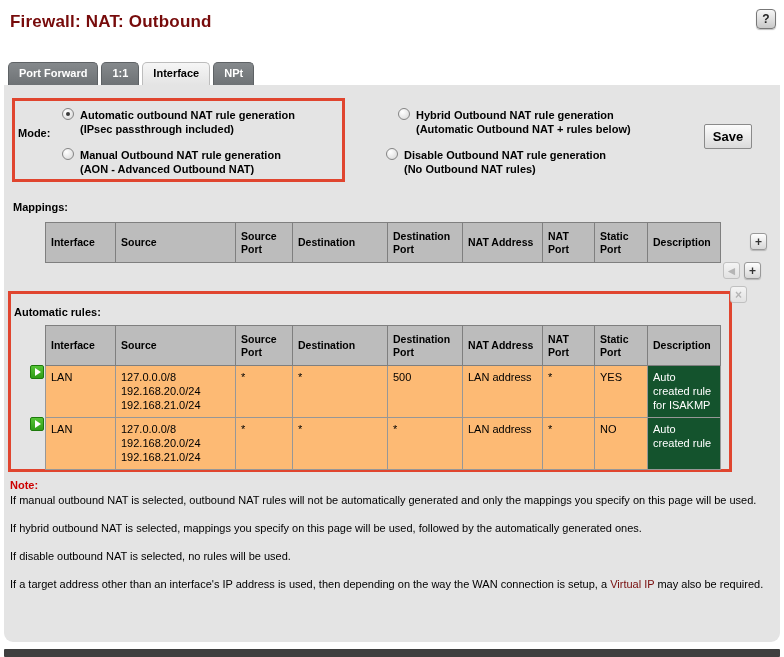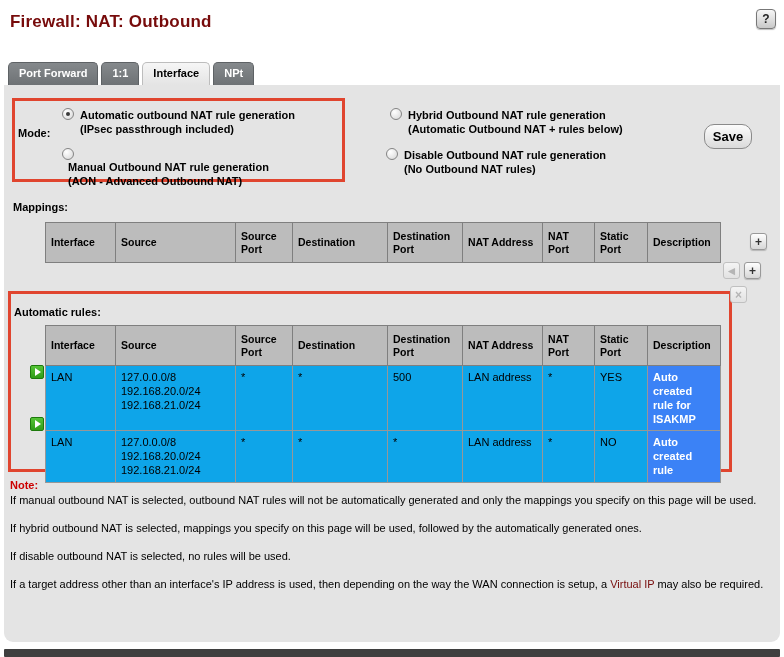--- a/index.html
+++ b/index.html
@@ -40,39 +40,39 @@
   .radio { width:12px; height:12px; border-radius:50%; border:1px solid #848484;
     background:radial-gradient(circle at 35% 30%, #ffffff, #d6d6d6); cursor:pointer;
     position:relative; flex:0 0 auto; }
   .radio .dot { display:none; position:absolute; left:3px; top:3px; width:4px; height:4px;
     border-radius:50%; background:#3a3a3a; }
   .radio.checked .dot { display:block; }
   .opt-label { margin-left:6px; font-size:11px; font-weight:bold; color:#000;
     line-height:14px; white-space:pre-line; }
 
   .save-btn { position:absolute; left:700px; top:39px; width:48px; height:25px;
-    background:linear-gradient(#fcfcfc,#dadada); border:1px solid #8a8a8a; border-radius:10px;
+    background:linear-gradient(#fcfcfc,#dadada); border:1px solid #8a8a8a; border-radius:2px;
     font-family:"Liberation Sans",sans-serif; font-size:13px; font-weight:bold; color:#000; cursor:pointer; }
 
   
   .section-label { position:absolute; font-size:11px; font-weight:bold; color:#000; }
   .mappings-label { left:9px; top:116px; }
   .auto-label { left:10px; top:221px; }
 
   
   table.nat-table { position:absolute; left:41px; width:675px; border-collapse:collapse;
     table-layout:fixed; font-size:11px; }
   .mappings-table { top:137px; }
   .auto-table { top:240px; }
   .nat-table th { background:#bcbcbc; border:1px solid #7f7f7f; color:#000;
     font-size:10.5px; font-weight:bold; text-align:left; padding:3px 5px;
     height:40px; vertical-align:middle; line-height:13px; }
-  .nat-table td { background:#0ea5e9; border:1px solid #979797; color:#000;
+  .nat-table td { background:#fdba74; border:1px solid #979797; color:#000;
     text-align:left; padding:4px 5px; vertical-align:top; line-height:14px; height:52px; }
-  .nat-table td.desc-cell { background:#3b82f6; color:#ffffff; font-weight:bold; }
+  .nat-table td.desc-cell { background:#14532d; color:#ffffff; font-weight:normal; }
   .multiline { white-space:pre-line; }
 
   
   .mini-btn { position:absolute; width:17px; height:17px; border:1px solid #999;
     border-radius:3px; background:linear-gradient(#fefefe,#d7d7d7);
     font-family:"Liberation Sans",sans-serif; font-size:12px; font-weight:bold; color:#333;
     text-align:center; line-height:14px; cursor:pointer; box-shadow:0 1px 1px rgba(0,0,0,.2);
     padding:0; }
   .mini-btn.disabled { color:#b5b5b5; background:linear-gradient(#f4f4f4,#e2e2e2);
     border-color:#c0c0c0; box-shadow:none; }
@@ -124,27 +124,27 @@
     <div class="mode-label">Mode:</div>
 
     <div class="opt" style="left:58px; top:23px;">
       <span class="radio checked">
           <span class="dot"></span>
         </span>
       <span class="opt-label">Automatic outbound NAT rule generation
 (IPsec passthrough included)</span>
     </div>
 
-    <div class="opt" style="left:58px; top:63px;flex-direction:column;">
+    <div class="opt" style="left:58px; top:63px;">
       <span class="radio"></span>
       <span class="opt-label">Manual Outbound NAT rule generation
 (AON - Advanced Outbound NAT)</span>
     </div>
 
-    <div class="opt" style="left:386px; top:23px;justify-content:flex-end;">
+    <div class="opt" style="left:394px; top:23px;justify-content:flex-end;">
       <span class="radio"></span>
       <span class="opt-label">Hybrid Outbound NAT rule generation
 (Automatic Outbound NAT + rules below)</span>
     </div>
 
     <div class="opt" style="left:382px; top:63px;">
       <span class="radio"></span>
       <span class="opt-label">Disable Outbound NAT rule generation
 (No Outbound NAT rules)</span>
     </div>

